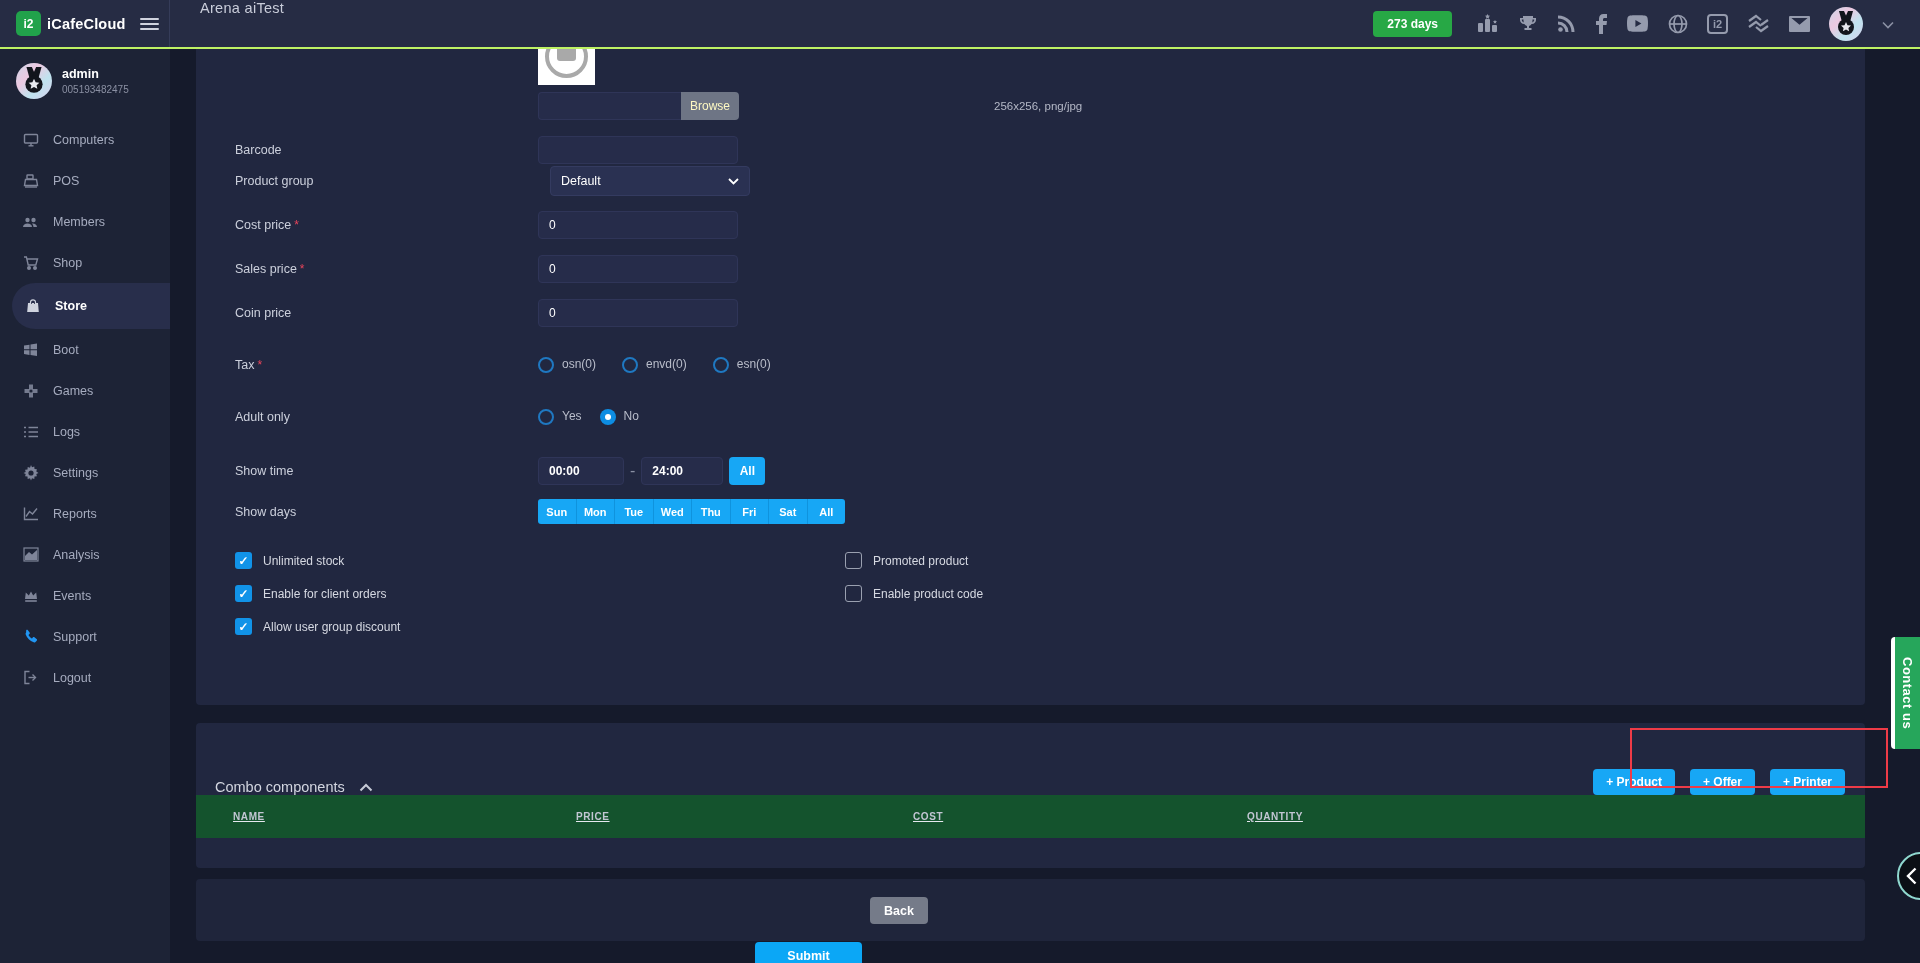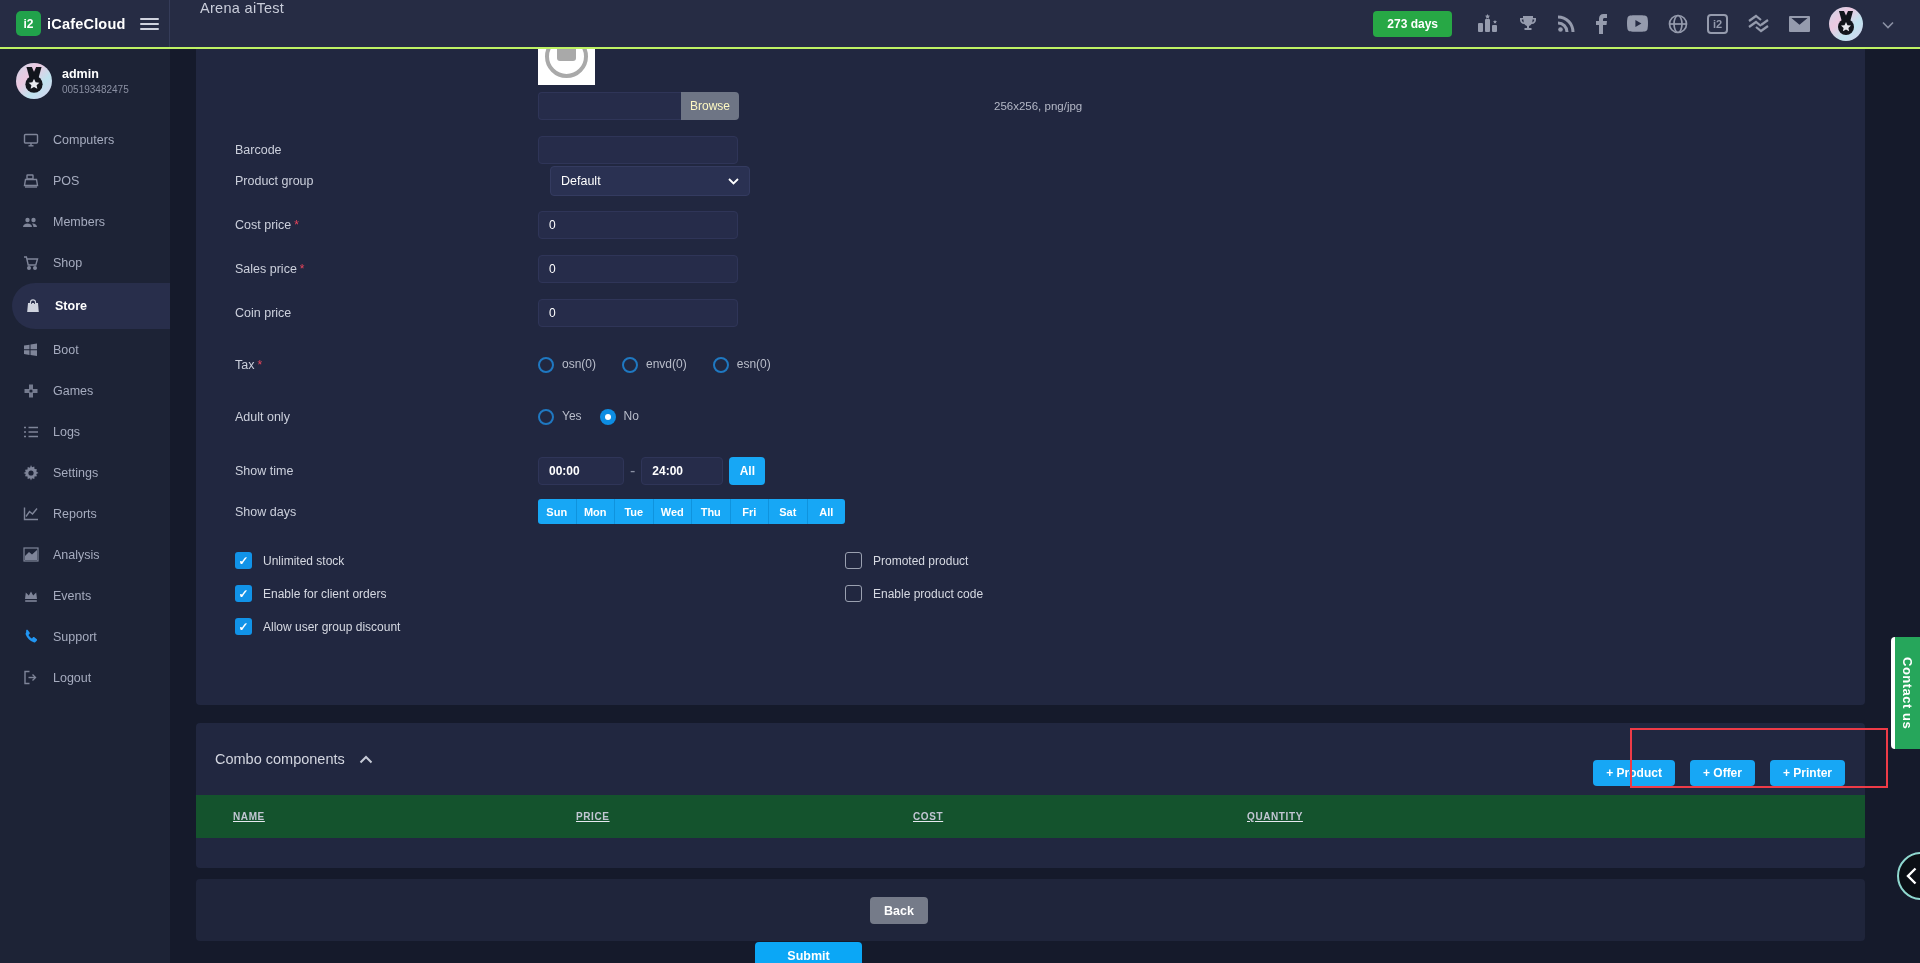--- a/index.html
+++ b/index.html
@@ -97,21 +97,21 @@
   .chk-area { margin-top:28px; display:flex; }
   .chk-col-l { width:610px; }
   .chk { display:flex; align-items:center; gap:11px; margin-bottom:16px; cursor:pointer; }
   .cb { width:17px; height:17px; border-radius:3px; flex:none; display:flex; align-items:center;
         justify-content:center; font-size:12px; font-weight:bold; color:#fff; }
   .cb.on { background:#1193e8; }
   .cb.off { border:1px solid #9aa0b0; background:transparent; }
   .chk span.lbl { color:#d6d9e2; font-size:12px; }
 
   
-  .combo-head { display:flex; align-items:center; height:72px; padding:0 20px 0 19px; }
+  .combo-head { display:flex; align-items:flex-end; height:72px; padding:0 20px 0 19px; }
   .combo-title { color:#d3d6e0; font-size:14.5px; display:flex; align-items:center; gap:14px; }
   .combo-btns { margin-left:auto; display:flex; gap:15px;margin-top:28px; }
   .add-btn { background:#17a7f5; color:#fff; border:none; border-radius:4px; font-weight:bold; font-size:12px;
              padding:6px 13px; cursor:pointer; font-family:"Liberation Sans",sans-serif; }
   .tbl-head { display:flex; align-items:center; height:43px; background:#14532d; padding-left:37px;text-decoration:underline; }
   .th { color:#c2c6d3; font-size:10px; font-weight:bold; letter-spacing:.6px; }
   .th1 { width:343px; } .th2 { width:337px; } .th3 { width:334px; }
 
   
   .actions { position:absolute; left:559px; top:18px; display:flex; gap:8px; }

